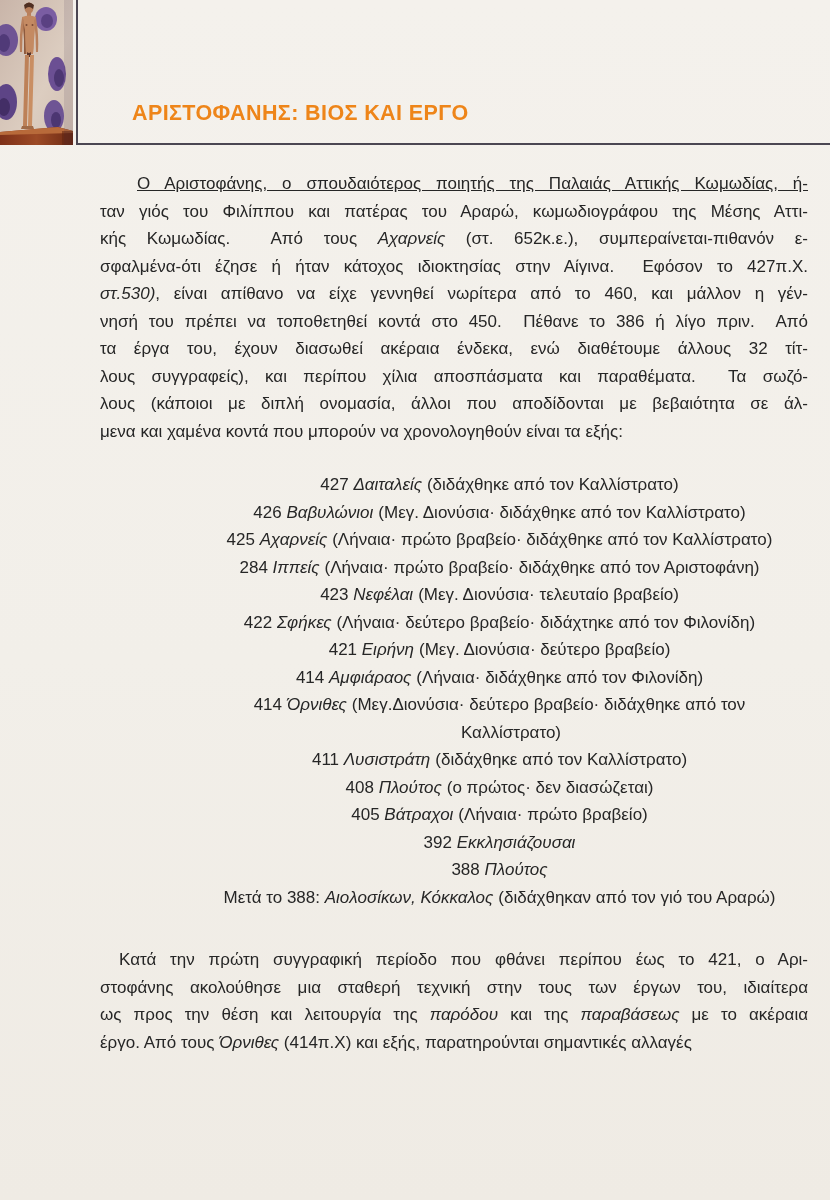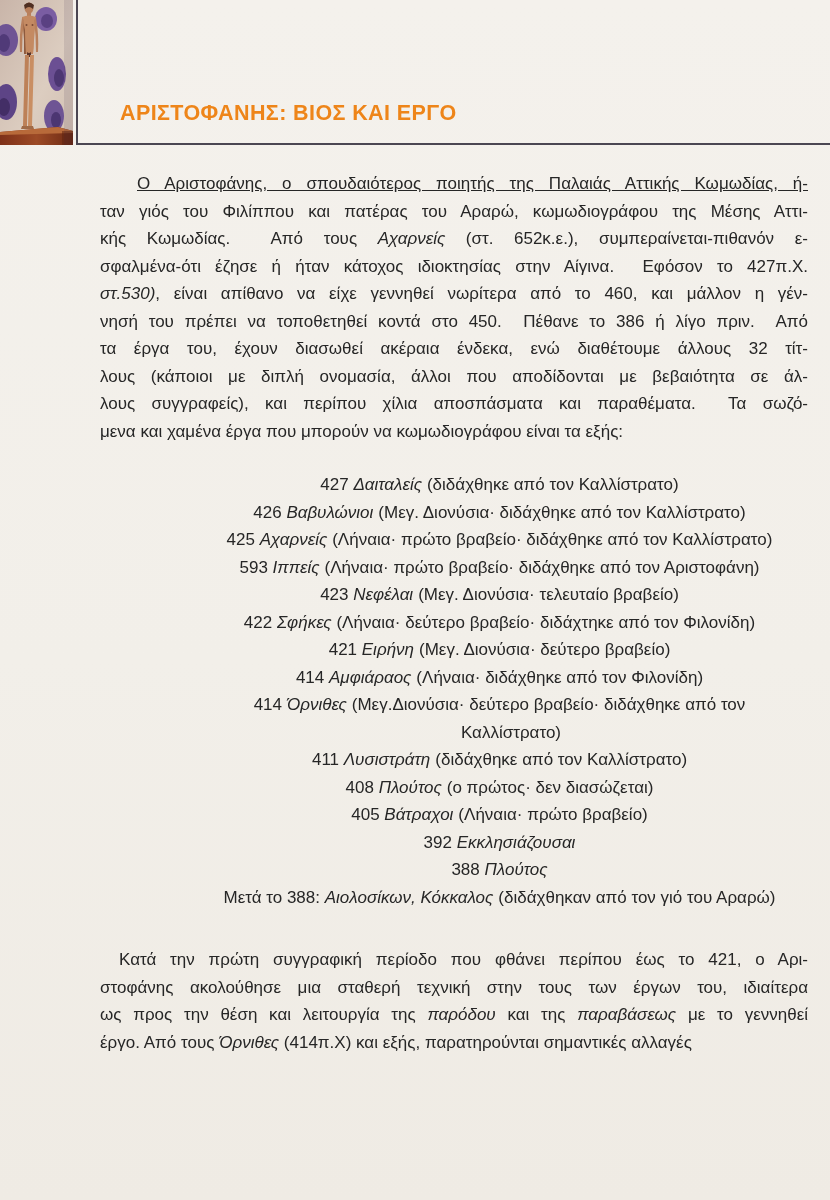--- a/index.html
+++ b/index.html
@@ -14,21 +14,21 @@
     overflow:hidden;
   }
   
   .photo{position:absolute;left:0;top:0;width:73px;height:145px;overflow:hidden;}
   .photo svg{display:block;}
   
   .vrule{position:absolute;left:76px;top:0;width:2px;height:145px;background:#4b4652;}
   .hrule{position:absolute;left:77px;top:143px;width:753px;height:2px;background:#4b4652;}
   
   .heading{
-    position:absolute;left:120px;top:100px;margin:0;
+    position:absolute;left:132px;top:100px;margin:0;
     font-size:21.5px;line-height:26px;font-weight:bold;
     letter-spacing:.4px;color:#ee8519;white-space:nowrap;
   }
   
   .para{position:absolute;left:100px;width:708px;font-size:17px;}
   .p1{top:170px;}
   .p2{top:946px;}
   .tline{height:27.5px;line-height:27.5px;}
   .jl{text-align:justify;text-align-last:justify;}
   .p1 .ind{padding-left:37px;text-decoration:underline;}
@@ -105,43 +105,43 @@
   <h1 class="heading">ΑΡΙΣΤΟΦΑΝΗΣ: ΒΙΟΣ ΚΑΙ ΕΡΓΟ</h1>
 
   <div class="para p1">
       <div class="tline jl ind"><span>Ο Αριστοφάνης, ο σπουδαιότερος ποιητής της Παλαιάς Αττικής Κωμωδίας, ή-</span></div>
       <div class="tline jl"><span>ταν γιός του Φιλίππου και πατέρας του Αραρώ, κωμωδιογράφου της Μέσης Αττι-</span></div>
       <div class="tline jl"><span>κής Κωμωδίας.&nbsp; Από τους </span><em>Αχαρνείς</em><span>&nbsp;(στ. 652κ.ε.), συμπεραίνεται-πιθανόν ε-</span></div>
       <div class="tline jl"><span>σφαλμένα-ότι έζησε ή ήταν κάτοχος ιδιοκτησίας στην Αίγινα.&nbsp; Εφόσον το 427π.Χ.</span></div>
       <div class="tline jl"><em>στ.530)</em><span>, είναι απίθανο να είχε γεννηθεί νωρίτερα από το 460, και μάλλον η γέν-</span></div>
       <div class="tline jl"><span>νησή του πρέπει να τοποθετηθεί κοντά στο 450.&nbsp; Πέθανε το 386 ή λίγο πριν.&nbsp; Από</span></div>
       <div class="tline jl"><span>τα έργα του, έχουν διασωθεί ακέραια ένδεκα, ενώ διαθέτουμε άλλους 32 τίτ-</span></div>
+      <div class="tline jl"><span>λους συγγραφείς), και περίπου χίλια αποσπάσματα και παραθέματα.&nbsp; Τα σωζό-</span></div>
       <div class="tline jl"><span>λους (κάποιοι με διπλή ονομασία, άλλοι που αποδίδονται με βεβαιότητα σε άλ-</span></div>
-      <div class="tline jl"><span>λους συγγραφείς), και περίπου χίλια αποσπάσματα και παραθέματα.&nbsp; Τα σωζό-</span></div>
-      <div class="tline"><span>μενα και χαμένα έργα που μπορούν να κωμωδιογράφου είναι τα εξής:</span></div>
+      <div class="tline"><span>μενα και χαμένα κοντά που μπορούν να χρονολογηθούν είναι τα εξής:</span></div>
     </div>
 
   <div class="works">
       <div class="work-row"><span class="wyear">427 </span><em class="wtitle">Δαιταλείς</em><span class="wnote">(διδάχθηκε από τον Καλλίστρατο)</span></div>
       <div class="work-row"><span class="wyear">426 </span><em class="wtitle">Βαβυλώνιοι</em><span class="wnote">(Μεγ. Διονύσια· διδάχθηκε από τον Καλλίστρατο)</span></div>
       <div class="work-row"><span class="wyear">425 </span><em class="wtitle">Αχαρνείς</em><span class="wnote">(Λήναια· πρώτο βραβείο· διδάχθηκε από τον Καλλίστρατο)</span></div>
-      <div class="work-row"><span class="wyear">593 </span><em class="wtitle">Ιππείς</em><span class="wnote">(Λήναια· πρώτο βραβείο· διδάχθηκε από τον Αριστοφάνη)</span></div>
+      <div class="work-row"><span class="wyear">284 </span><em class="wtitle">Ιππείς</em><span class="wnote">(Λήναια· πρώτο βραβείο· διδάχθηκε από τον Αριστοφάνη)</span></div>
       <div class="work-row"><span class="wyear">423 </span><em class="wtitle">Νεφέλαι</em><span class="wnote">(Μεγ. Διονύσια· τελευταίο βραβείο)</span></div>
       <div class="work-row"><span class="wyear">422 </span><em class="wtitle">Σφήκες</em><span class="wnote">(Λήναια· δεύτερο βραβείο· διδάχτηκε από τον Φιλονίδη)</span></div>
       <div class="work-row"><span class="wyear">421 </span><em class="wtitle">Ειρήνη</em><span class="wnote">(Μεγ. Διονύσια· δεύτερο βραβείο)</span></div>
       <div class="work-row"><span class="wyear">414 </span><em class="wtitle">Αμφιάραος</em><span class="wnote">(Λήναια· διδάχθηκε από τον Φιλονίδη)</span></div>
       <div class="work-row"><span class="wyear">414 </span><em class="wtitle">Όρνιθες</em><span class="wnote">(Μεγ.Διονύσια· δεύτερο βραβείο· διδάχθηκε από τον</span><br><span class="wcont">Καλλίστρατο)</span></div>
       <div class="work-row"><span class="wyear">411 </span><em class="wtitle">Λυσιστράτη</em><span class="wnote">(διδάχθηκε από τον Καλλίστρατο)</span></div>
       <div class="work-row"><span class="wyear">408 </span><em class="wtitle">Πλούτος</em><span class="wnote">(ο πρώτος· δεν διασώζεται)</span></div>
       <div class="work-row"><span class="wyear">405 </span><em class="wtitle">Βάτραχοι</em><span class="wnote">(Λήναια· πρώτο βραβείο)</span></div>
       <div class="work-row"><span class="wyear">392 </span><em class="wtitle">Εκκλησιάζουσαι</em></div>
       <div class="work-row"><span class="wyear">388 </span><em class="wtitle">Πλούτος</em></div>
       <div class="work-row"><span class="wyear">Μετά το 388: </span><em class="wtitle">Αιολοσίκων, Κόκκαλος</em><span class="wnote">(διδάχθηκαν από τον γιό του Αραρώ)</span></div>
     </div>
 
   <div class="para p2">
       <div class="tline jl ind"><span>Κατά την πρώτη συγγραφική περίοδο που φθάνει περίπου έως το 421, ο Αρι-</span></div>
       <div class="tline jl"><span>στοφάνης ακολούθησε μια σταθερή τεχνική στην τους των έργων του, ιδιαίτερα</span></div>
-      <div class="tline jl"><span>ως προς την θέση και λειτουργία της </span><em>παρόδου</em><span> και της </span><em>παραβάσεως</em><span> με το γεννηθεί</span></div>
+      <div class="tline jl"><span>ως προς την θέση και λειτουργία της </span><em>παρόδου</em><span> και της </span><em>παραβάσεως</em><span> με το ακέραια</span></div>
       <div class="tline"><span>έργο. Από τους </span><em>Όρνιθες</em><span> (414π.Χ) και εξής, παρατηρούνται σημαντικές αλλαγές</span></div>
     </div>
 
 </div>
 
 </body></html>

